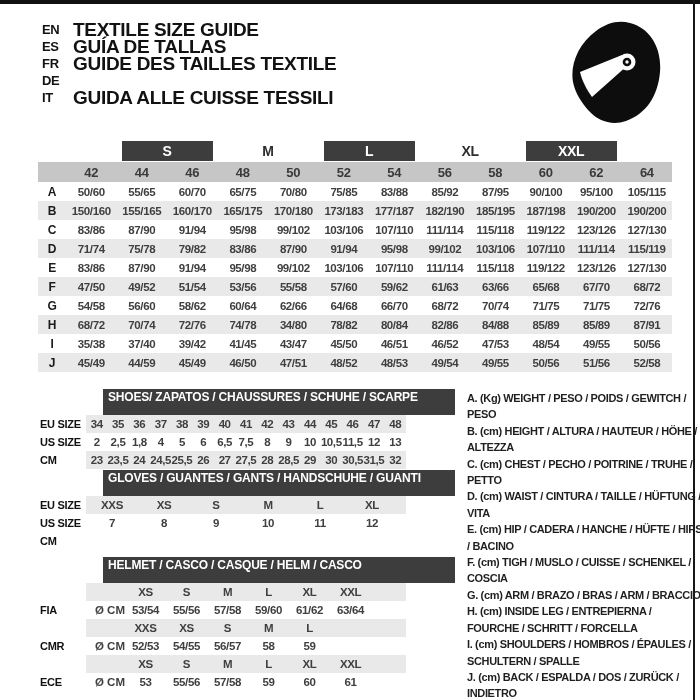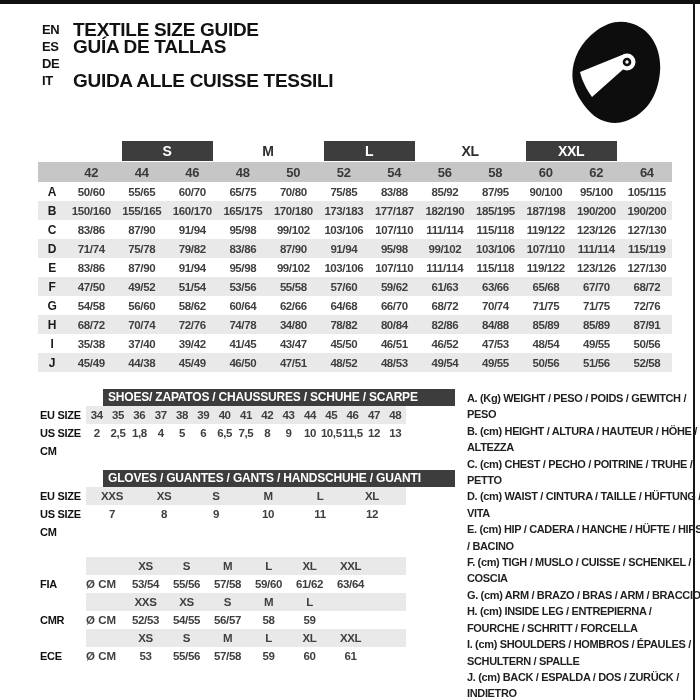--- a/index.html
+++ b/index.html
@@ -24,32 +24,32 @@
   .group-bar{background:#3d3d3d;color:#ffffff;font-weight:700;font-size:14px;height:20px;line-height:20px;
              margin:0 5px;letter-spacing:-0.3px;}
   .group-text{color:#2e2e2e;font-weight:700;font-size:14px;letter-spacing:-0.3px;}
   .size-row td{height:20px;background:#c6c6c6;font-weight:700;font-size:13px;color:#3a3a3a;letter-spacing:-0.3px;}
   .main tbody td{height:19px;font-weight:700;font-size:11.5px;color:#3f3f3f;letter-spacing:-0.4px;}
   .main tbody tr:nth-child(even) td{background:#e9e9e9;}
   .main td.letter{color:#1b1b1b;font-size:12px;}
 
   
   .section{position:absolute;left:40px;width:415px;}
-  .sec-title{margin-left:63px;width:352px;height:17px;background:#3d3d3d;color:#ffffff;font-weight:700;
+  .sec-title{margin-left:63px;width:352px;height:26px;background:#3d3d3d;color:#ffffff;font-weight:700;
              font-size:12px;line-height:17px;padding-left:5px;box-sizing:border-box;letter-spacing:-0.2px;
              white-space:nowrap;overflow:hidden;}
   .strip-row{display:flex;height:18px;align-items:stretch;}
   .row-label{width:46px;flex:none;font-weight:700;font-size:11px;color:#111111;letter-spacing:-0.3px;
              display:flex;align-items:center;}
   .row-vals{width:320px;display:flex;align-items:center;}
   .shaded-row .row-vals{background:#e9e9e9;}
   .cell{text-align:center;font-weight:700;font-size:11.5px;color:#3f3f3f;letter-spacing:-0.4px;white-space:nowrap;}
   .shoes-cells .cell{flex:1;}
   .gloves-cells .cell{width:52px;flex:none;}
-  .helmet-cells .unit{width:39px;flex:none;text-align:left;font-weight:700;font-size:11.5px;color:#3f3f3f;}
+  .helmet-cells .unit{width:39px;flex:none;text-align:right;font-weight:700;font-size:11.5px;color:#3f3f3f;}
   .helmet-cells .cell{width:41px;flex:none;}
 
   #shoes-section{top:389px;}
   #gloves-section{top:470px;}
   #helmet-section{top:557px;}
 
   
   .legend{position:absolute;left:467px;top:390px;width:236px;}
   .legend-item{font-weight:700;font-size:11px;line-height:16.4px;color:#1f1f1f;letter-spacing:-0.35px;}
 </style>
@@ -61,20 +61,24 @@
   <div class="right-strip"></div>
 
   <div class="lang-list">
       <div class="lang-row">
         <span class="lang-code">EN</span>
         <span class="lang-title">TEXTILE SIZE GUIDE</span>
       </div>
       <div class="lang-row">
         <span class="lang-code">ES</span>
         <span class="lang-title">GUÍA DE TALLAS</span>
+      </div>
+      <div class="lang-row">
+        <span class="lang-code">FR</span>
+        <span class="lang-title">GUIDE DES TAILLES TEXTILE</span>
       </div>
       <div class="lang-row">
         <span class="lang-code">DE</span>
       </div>
       <div class="lang-row">
         <span class="lang-code">IT</span>
         <span class="lang-title">GUIDA ALLE CUISSE TESSILI</span>
       </div>
     </div>
 
@@ -273,21 +277,21 @@
           <td>46/51</td>
           <td>46/52</td>
           <td>47/53</td>
           <td>48/54</td>
           <td>49/55</td>
           <td>50/56</td>
         </tr>
         <tr>
           <td class="letter">J</td>
           <td>45/49</td>
-          <td>44/38</td>
+          <td>44/59</td>
           <td>45/49</td>
           <td>46/50</td>
           <td>47/51</td>
           <td>48/52</td>
           <td>48/53</td>
           <td>49/54</td>
           <td>49/55</td>
           <td>50/56</td>
           <td>51/56</td>
           <td>52/58</td>
@@ -332,20 +336,37 @@
           <div class="cell">9</div>
           <div class="cell">10</div>
           <div class="cell">10,5</div>
           <div class="cell">11,5</div>
           <div class="cell">12</div>
           <div class="cell">13</div>
         </div>
       </div>
       <div class="strip-row shaded-row">
         <div class="row-label">CM</div>
+        <div class="row-vals shoes-cells">
+          <div class="cell">23</div>
+          <div class="cell">23,5</div>
+          <div class="cell">24</div>
+          <div class="cell">24,5</div>
+          <div class="cell">25,5</div>
+          <div class="cell">26</div>
+          <div class="cell">27</div>
+          <div class="cell">27,5</div>
+          <div class="cell">28</div>
+          <div class="cell">28,5</div>
+          <div class="cell">29</div>
+          <div class="cell">30</div>
+          <div class="cell">30,5</div>
+          <div class="cell">31,5</div>
+          <div class="cell">32</div>
+        </div>
       </div>
     </div>
 
   <div class="section" id="gloves-section">
     <div class="sec-title">GLOVES / GUANTES / GANTS / HANDSCHUHE / GUANTI</div>
   <div class="strip-row shaded-row">
         <div class="row-label">EU SIZE</div>
         <div class="row-vals gloves-cells">
           <div class="cell">XXS</div>
           <div class="cell">XS</div>
@@ -365,20 +386,21 @@
           <div class="cell">11</div>
           <div class="cell">12</div>
         </div>
       </div>
       <div class="strip-row shaded-row">
         <div class="row-label">CM</div>
       </div>
     </div>
 
   <div class="section" id="helmet-section">
+    <div class="sec-title">HELMET / CASCO / CASQUE / HELM / CASCO</div>
   <div class="strip-row shaded-row">
         <div class="row-label"></div>
         <div class="row-vals helmet-cells">
           <div class="unit"></div>
           <div class="cell">XS</div>
           <div class="cell">S</div>
           <div class="cell">M</div>
           <div class="cell">L</div>
           <div class="cell">XL</div>
           <div class="cell">XXL</div>

